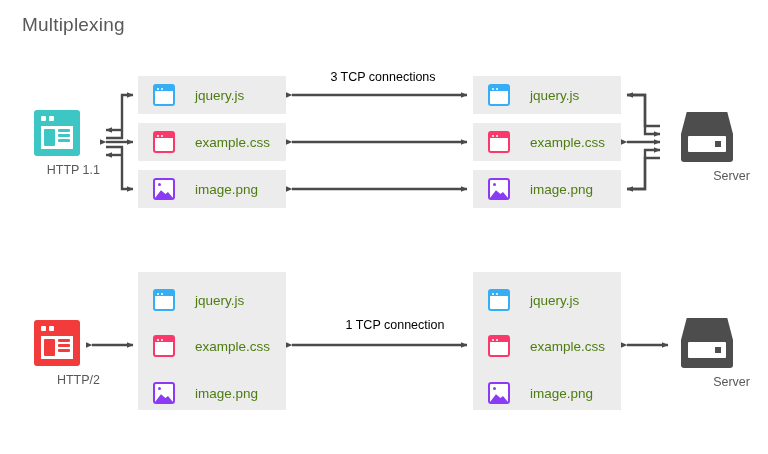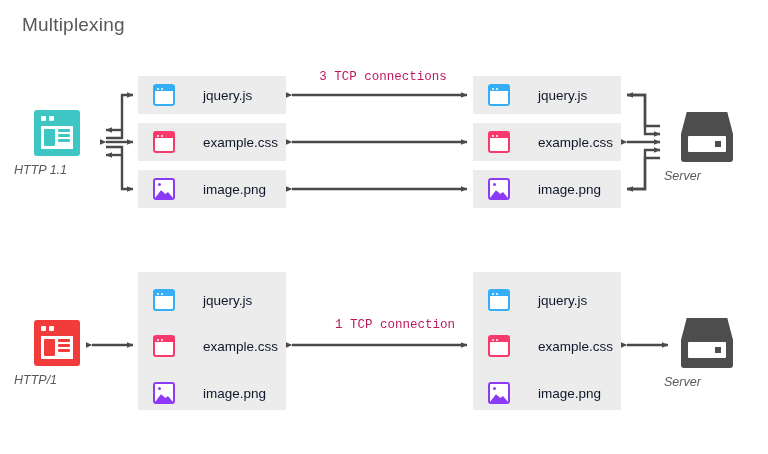--- a/index.html
+++ b/index.html
@@ -23,22 +23,21 @@
     font-size: 19px;
     font-weight: 400;
     color: #58595b;
     letter-spacing: 0.2px;
   }
 
   
   .endpoint {
     position: absolute;
     width: 86px;
-    text-align: left;
-    font-style: italic;
+    text-align: right;
   }
   .endpoint-label {
     margin-top: 7px;
     font-size: 12.5px;
     color: #58595b;
     white-space: nowrap;
   }
 
   
   .browser-icon {
@@ -127,23 +126,23 @@
     background: #ececec;
     box-sizing: border-box;
   }
   .file-row {
     position: absolute;
     display: flex;
     align-items: center;
     height: 30px;
   }
   .file-label {
-    margin-left: 28px;
+    margin-left: 20px;
     font-size: 13.5px;
-    color: #0f172a;
+    color: #4d7c0f;
     white-space: nowrap;
   }
 
   
   .ficon {
     width: 22px;
     height: 22px;
     position: relative;
     box-sizing: border-box;
     border-width: 2.5px;
@@ -194,24 +193,23 @@
     top: 0;
     width: 768px;
     height: 454px;
     pointer-events: none;
   }
 
   
   .conn-label {
     position: absolute;
     font-size: 12.5px;
-    color: #be185d;
+    color: #000000;
     white-space: nowrap;
     text-align: center;
-    font-family: Liberation Mono, monospace;
   }
 </style>
 </head>
 <body>
 
 <div id="page-title">Multiplexing</div>
 
 <div class="endpoint" style="left:14px; top:110px;">
   <div class="browser-icon" style="background:#3dc6c3;">
     <span class="bar-dot d1"></span>
@@ -304,21 +302,21 @@
     <span class="bar-dot d2"></span>
     <span class="pane">
       <span class="pane-left" style="background:#f23b3b;"></span>
       <span class="pane-right">
         <i style="background:#f23b3b;"></i>
           <i style="background:#f23b3b;"></i>
           <i style="background:#f23b3b;"></i>
       </span>
     </span>
   </div>
-  <div class="endpoint-label">HTTP/1</div>
+  <div class="endpoint-label">HTTP/2</div>
 </div>
 
 <div class="file-box" style="left:138px; top:272px; width:148px; height:138px;"></div>
 <div class="file-row" style="left:153px; top:285px;">
   <span class="ficon" style="border-color:#35aef5;">
     <span class="tbar" style="background:#35aef5;"></span>
     <span class="tdot a"></span>
       <span class="tdot b"></span>
   </span>
   <span class="file-label">jquery.js</span>

